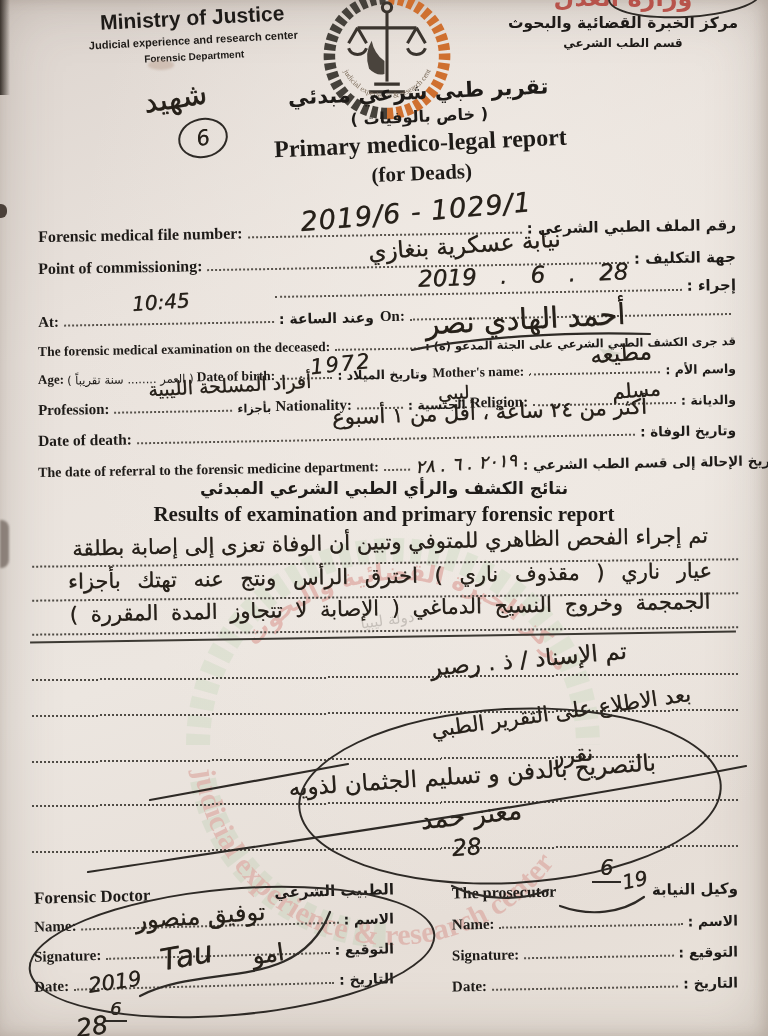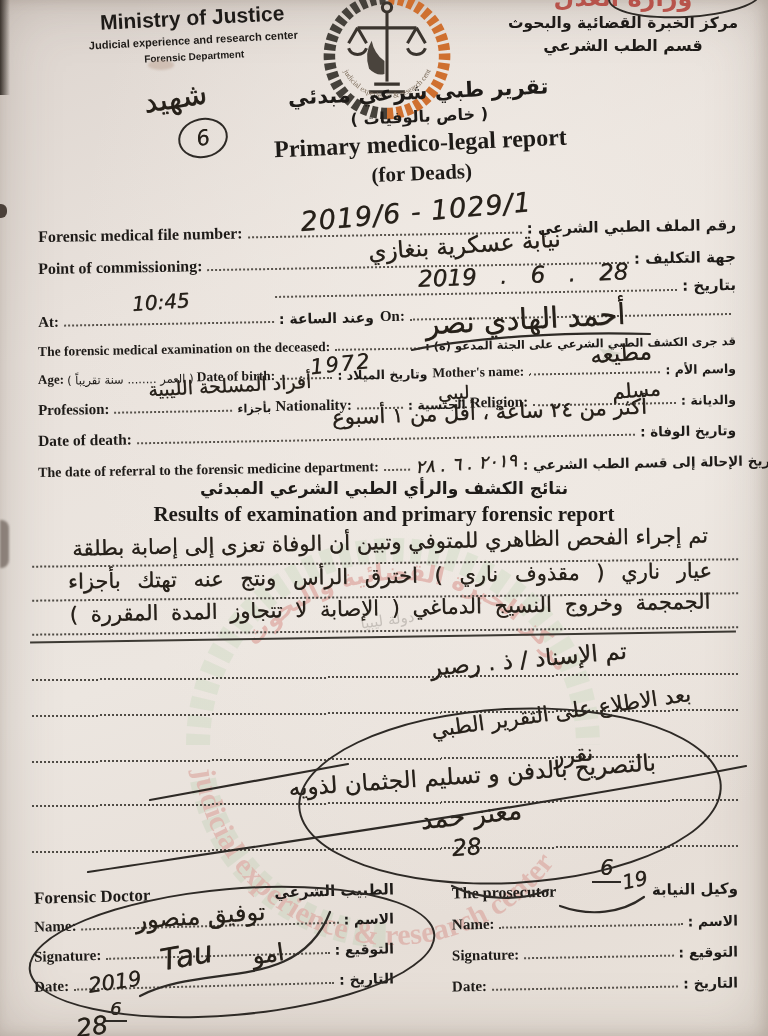--- a/index.html
+++ b/index.html
@@ -66,21 +66,21 @@
     <path d="M38 38 q-6 10 -2 22 q6 6 12 4 l0 -10 q-8 -6 -10 -16 z" fill="#4a443d"></path>
     <path id="emb-arc" d="M16 62 A38 38 0 0 0 84 62" fill="none"></path>
     <text font-size="6" fill="#7a6a58" font-family="Liberation Serif,serif">
       <textPath href="#emb-arc">judicial experience &amp; research center</textPath>
     </text>
   </svg>
 
   <div class="abs" style="left:488px;top:-16px;width:270px;text-align:center;z-index:2;">
     <div class="ar" style="font-size:24px;color:#b5473f;letter-spacing:2px;opacity:.9;">وزارة العدل</div>
     <div class="ar" style="font-size:15.5px;margin-top:2px;">مركز الخبرة القضائية والبحوث</div>
-    <div class="ar" style="font-size:16px;margin-top:4px;">قسم الطب الشرعي</div>
+    <div class="ar" style="font-size:12px;margin-top:4px;">قسم الطب الشرعي</div>
   </div>
   <div class="abs" style="left:608px;top:-26px;width:150px;height:40px;border:2px solid #2e2a26;border-radius:50%;z-index:2;transform:rotate(-3deg);"></div>
 
   <div class="hw" style="left:143px;top:80px;font-size:30px;transform:rotate(-9deg);">شهيد</div>
   <div class="abs" style="left:178px;top:118px;width:46px;height:36px;border:2.6px solid #2e2a26;border-radius:50%;transform:rotate(-12deg);z-index:3;display:flex;align-items:center;justify-content:center;">
     <span class="hw lat" style="position:static;font-size:21px;">6</span>
   </div>
 
   <div class="abs" style="left:225px;top:80px;width:390px;text-align:center;transform:rotate(-2.5deg);z-index:2;">
     <div class="ar" style="font-size:21px;">تقرير طبي شرعي مبدئي</div>
@@ -99,21 +99,21 @@
   <div class="row" style="top:254px;">
     <span class="en" style="font-size:16px;">Point of commissioning:</span>
     <span class="dots"></span>
     <span class="ar" style="font-size:15px;">جهة التكليف :</span>
   </div>
   <div class="hw" style="left:368px;top:232px;font-size:23px;transform:rotate(-4deg);">نيابة عسكرية بنغازي</div>
 
   <div class="row" style="top:282px;">
     <span style="flex:0 0 232px;"></span>
     <span class="dots"></span>
-    <span class="ar" style="font-size:15px;">بتاريخ :</span>
+    <span class="ar" style="font-size:15px;">إجراء :</span>
   </div>
   <div class="hw lat" style="left:418px;top:262px;font-size:23px;word-spacing:16px;transform:rotate(-2deg);" dir="ltr">2019 . 6 . 28</div>
 
   <div class="row" style="top:308px;">
     <span class="en" style="font-size:15px;">At:</span>
     <span class="dots fix" style="width:210px;"></span>
     <span class="ar" style="font-size:14px;">وعند الساعة :</span>
     <span class="en" style="font-size:15px;margin-left:6px;">On:</span>
     <span class="dots"></span>
   </div>

